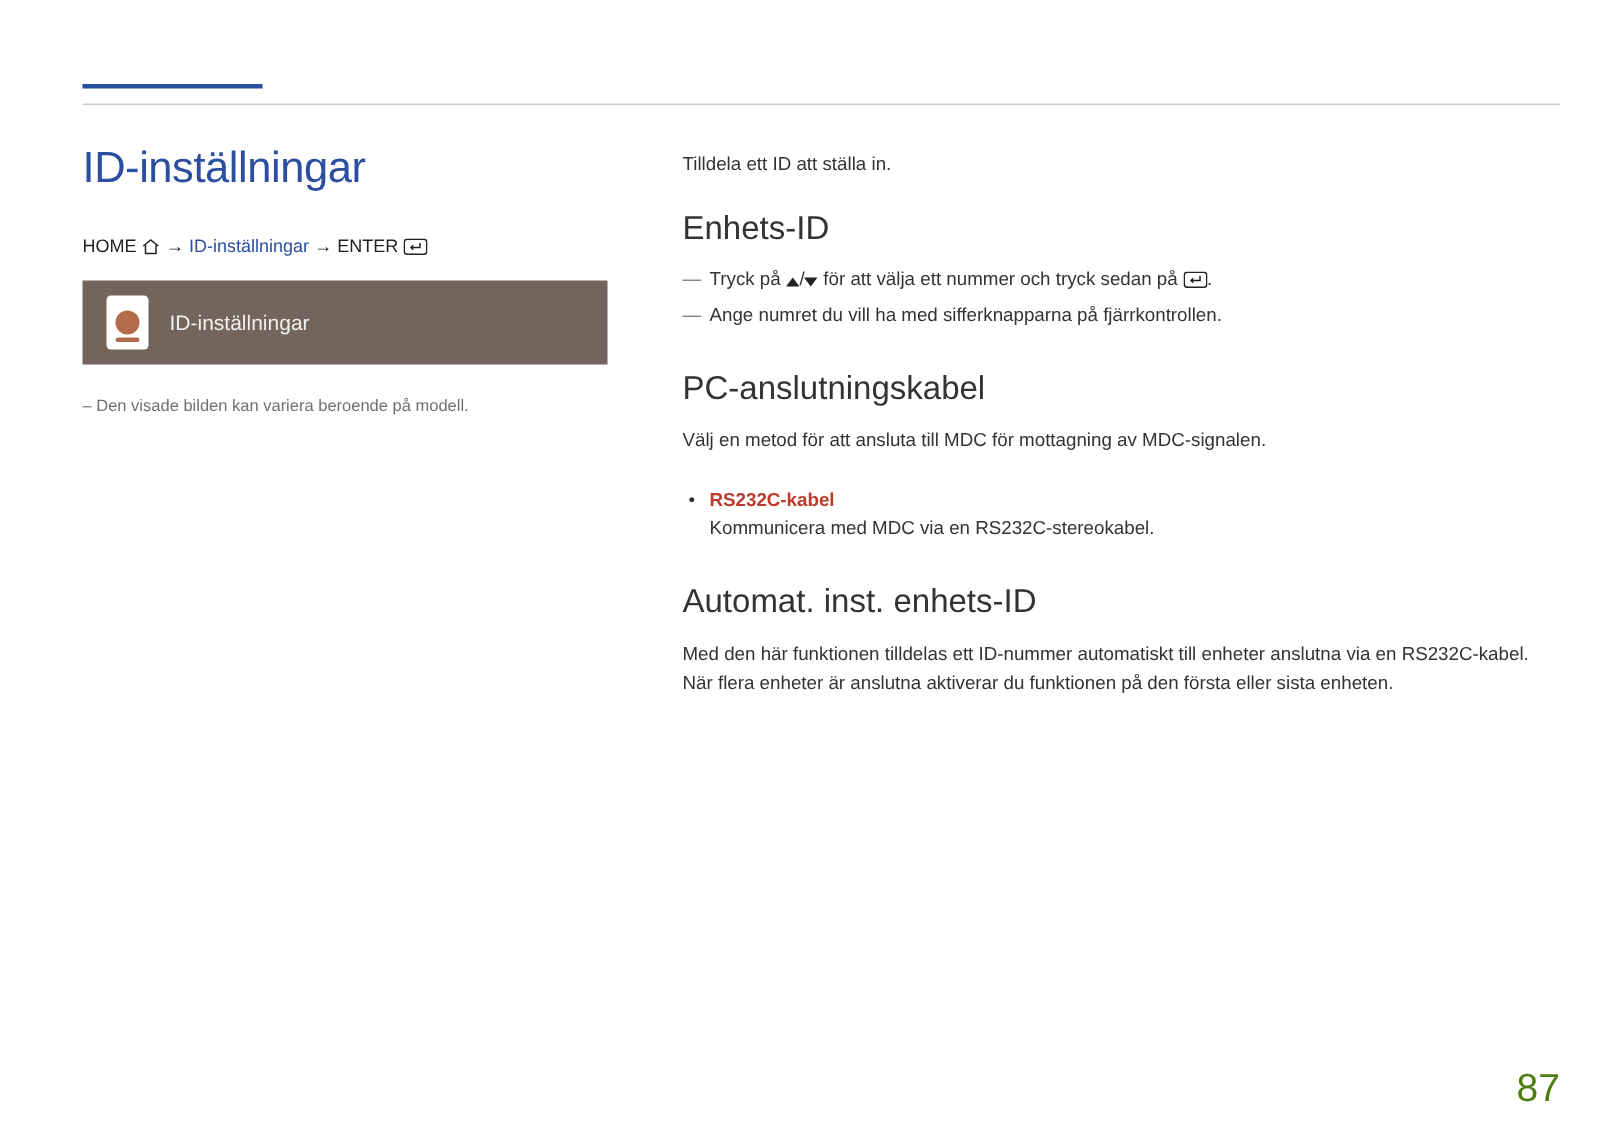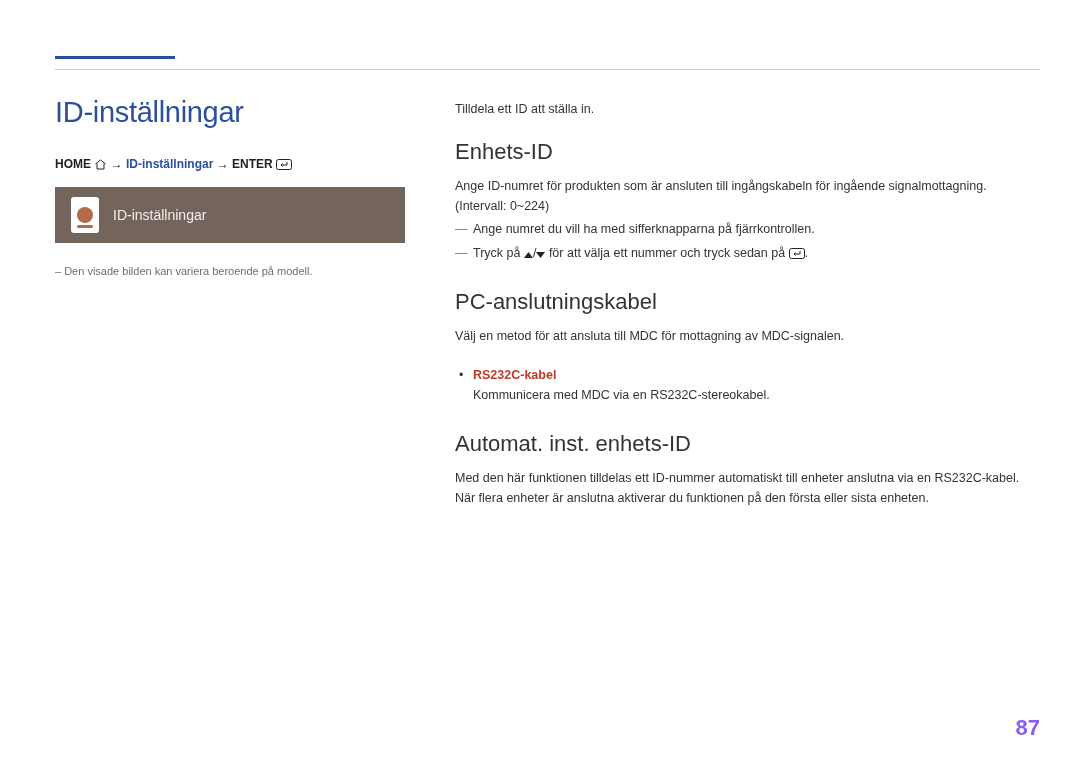--- a/index.html
+++ b/index.html
@@ -35,21 +35,21 @@
   }
   h1.page-title {
     color: #2b4ea0;
     font-size: 29px;
     font-weight: 400;
     letter-spacing: -0.3px;
     margin-bottom: 28px;
   }
   .breadcrumb {
     font-size: 12px;
-    font-weight: 700;
+    font-weight: 400;
     margin-bottom: 16px;
     vertical-align: middle;
   }
   .breadcrumb .bc-accent { color: #2b4ea0; }
   .breadcrumb .ic { font-weight: 400; }
   .card {
     width: 350px;
     height: 56px;
     background: #73655c;
     display: flex;
@@ -108,23 +108,22 @@
   .dash-line { position: relative; padding-left: 18px; margin-top: 4px; }
   .dash-line::before { content: "―"; position: absolute; left: 0; top: 0; color: #777; }
   .bullet { position: relative; padding-left: 18px; margin-top: 20px; }
   .bullet::before { content: "•"; position: absolute; left: 4px; top: 0; color: #333; }
   .opt { color: #bd3b2a; font-weight: 700; }
   .ic-inline svg { vertical-align: -2px; }
   .pagenum {
     position: absolute;
     right: 40px;
     bottom: 22px;
-    font-size: 22px;
-    color: #8b5cf6;
-    font-weight: bold;
+    font-size: 26px;
+    color: #4d7c0f;
   }
 </style>
 </head>
 <body>
 
 <div class="topbar"></div>
 <div class="divider"></div>
 
 <div class="left">
   <h1 class="page-title">ID-inställningar</h1>
@@ -156,32 +155,31 @@
     <span class="card-title">ID-inställningar</span>
   </div>
 
   <div class="left-note">– Den visade bilden kan variera beroende på modell.</div>
 </div>
 
 <div class="right">
   <p>Tilldela ett ID att ställa in.</p>
 
   <h2>Enhets-ID</h2>
-  <p>Ange ID-numret för produkten som är ansluten till ingångskabeln för ingående signalmottagning. (Intervall: 0~224)</p>
-  <div class="dash-line">Ange numret du vill ha med sifferknapparna på fjärrkontrollen.</div>
   <div class="dash-line">
     <span>Tryck på </span><span class="ic-inline"><svg width="9" height="8" viewBox="0 0 9 8">
           <path d="M0 7 L4.5 1 L9 7 Z" fill="#222"></path>
         </svg></span><span>/</span><span class="ic-inline"><svg width="9" height="8" viewBox="0 0 9 8">
           <path d="M0 1 L4.5 7 L9 1 Z" fill="#222"></path>
         </svg></span><span> för att välja ett nummer och tryck sedan på </span><span class="ic-inline"><svg width="16" height="11" viewBox="0 0 16 11">
           <rect x="0.5" y="0.5" width="15" height="10" rx="2" fill="none" stroke="#222" stroke-width="1"></rect>
           <path d="M11 3 V6 H5 M6.5 4.5 L5 6 L6.5 7.5" fill="none" stroke="#222" stroke-width="1"></path>
         </svg></span><span>.</span>
   </div>
+  <div class="dash-line">Ange numret du vill ha med sifferknapparna på fjärrkontrollen.</div>
 
   <h2>PC-anslutningskabel</h2>
   <p>Välj en metod för att ansluta till MDC för mottagning av MDC-signalen.</p>
   <div class="bullet">
     <span class="opt">RS232C-kabel</span><br>
     <span>Kommunicera med MDC via en RS232C-stereokabel.</span>
   </div>
 
   <h2>Automat. inst. enhets-ID</h2>
   <p>Med den här funktionen tilldelas ett ID-nummer automatiskt till enheter anslutna via en RS232C-kabel.</p>

